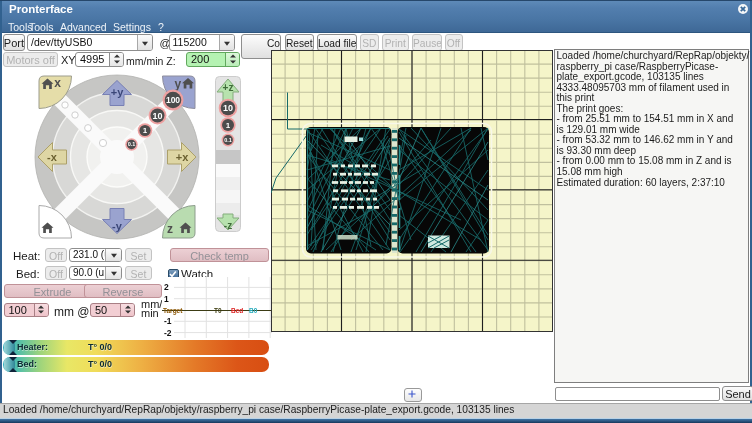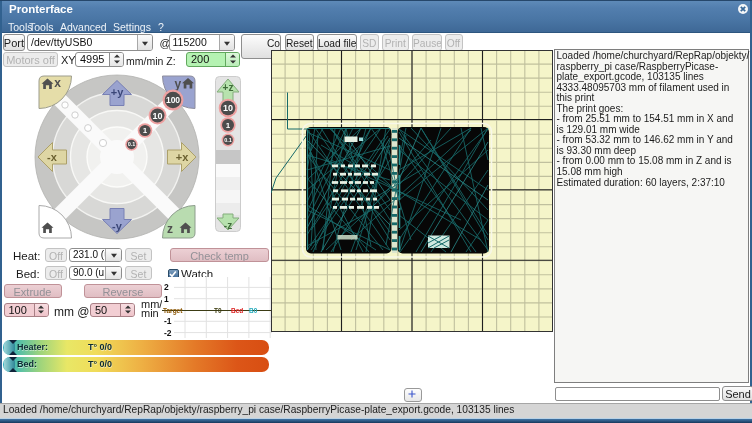--- a/index.html
+++ b/index.html
@@ -171,21 +171,21 @@
       <div style="position:absolute;left:50%;top:50%;transform:translate(-50%,-30%);width:0;height:0;border-left:3.5px solid transparent;border-right:3.5px solid transparent;border-top:4px solid #333;"></div>
     </div>
   </div>
 <div style="position:absolute;left:125px;top:266px;width:27px;height:14px;background:#ececec;border:1px solid #c3c3c3;color:#b2b2b2;border-radius:3px;font-size:10.5px;text-align:center;line-height:14px;box-sizing:border-box;white-space:nowrap;overflow:hidden;">Set</div>
 <div style="position:absolute;left:167.5px;top:269px;width:9.5px;height:9.5px;
 background:linear-gradient(#7a9cbd,#35618f);border:1px solid #2a4a66;border-radius:2px;"></div>
 <svg style="position:absolute;left:168px;top:269px;" width="10" height="10">
 <path d="M2,5 L4,7.2 L7.8,2.4" stroke="#fff" stroke-width="1.6" fill="none"></path>
   </svg>
 <div style="position:absolute;left:181px;top:268px;font-size:11.5px;color:#1a1a1a;white-space:nowrap;">Watch</div>
-<div style="position:absolute;left:3.5px;top:283.5px;width:58px;height:14px;background:linear-gradient(#ecd0d4,#e0bec3);border:1px solid #c09298;color:#939197;border-radius:3px;font-size:11px;text-align:center;line-height:14px;box-sizing:border-box;white-space:nowrap;overflow:hidden;">Extrude</div>
+<div style="position:absolute;left:3.5px;top:283.5px;width:98px;height:14px;background:linear-gradient(#ecd0d4,#e0bec3);border:1px solid #c09298;color:#939197;border-radius:3px;font-size:11px;text-align:center;line-height:14px;box-sizing:border-box;white-space:nowrap;overflow:hidden;">Extrude</div>
 <div style="position:absolute;left:84px;top:283.5px;width:78px;height:14px;background:linear-gradient(#ecd0d4,#e0bec3);border:1px solid #c09298;color:#939197;border-radius:3px;font-size:11px;text-align:center;line-height:14px;box-sizing:border-box;white-space:nowrap;overflow:hidden;">Reverse</div>
 <div style="position:absolute;left:3.5px;top:302.5px;width:45px;height:14px;background:#f2ced3;border:1px solid #a87f85;border-radius:3px;box-sizing:border-box;overflow:hidden;">
     <div style="position:absolute;left:4px;top:0;right:13px;height:12px;font-size:11px;line-height:12px;color:#111;white-space:nowrap;">100</div>
     <div style="position:absolute;right:0;top:0;width:13px;height:12px;border-left:1px solid #a87f85;background:linear-gradient(#f8dee2,#eec3c9);">
       <div style="position:absolute;left:50%;top:28%;transform:translate(-50%,-50%);width:0;height:0;border-left:3px solid transparent;border-right:3px solid transparent;border-bottom:3.5px solid #333;"></div>
       <div style="position:absolute;left:50%;top:74%;transform:translate(-50%,-50%);width:0;height:0;border-left:3px solid transparent;border-right:3px solid transparent;border-top:3.5px solid #333;"></div>
     </div>
   </div>
 <div style="position:absolute;left:54px;top:304.5px;font-size:12px;color:#1a1a1a;white-space:nowrap;">mm @</div>
 <div style="position:absolute;left:90px;top:302.5px;width:45px;height:14px;background:#f2ced3;border:1px solid #a87f85;border-radius:3px;box-sizing:border-box;overflow:hidden;">

